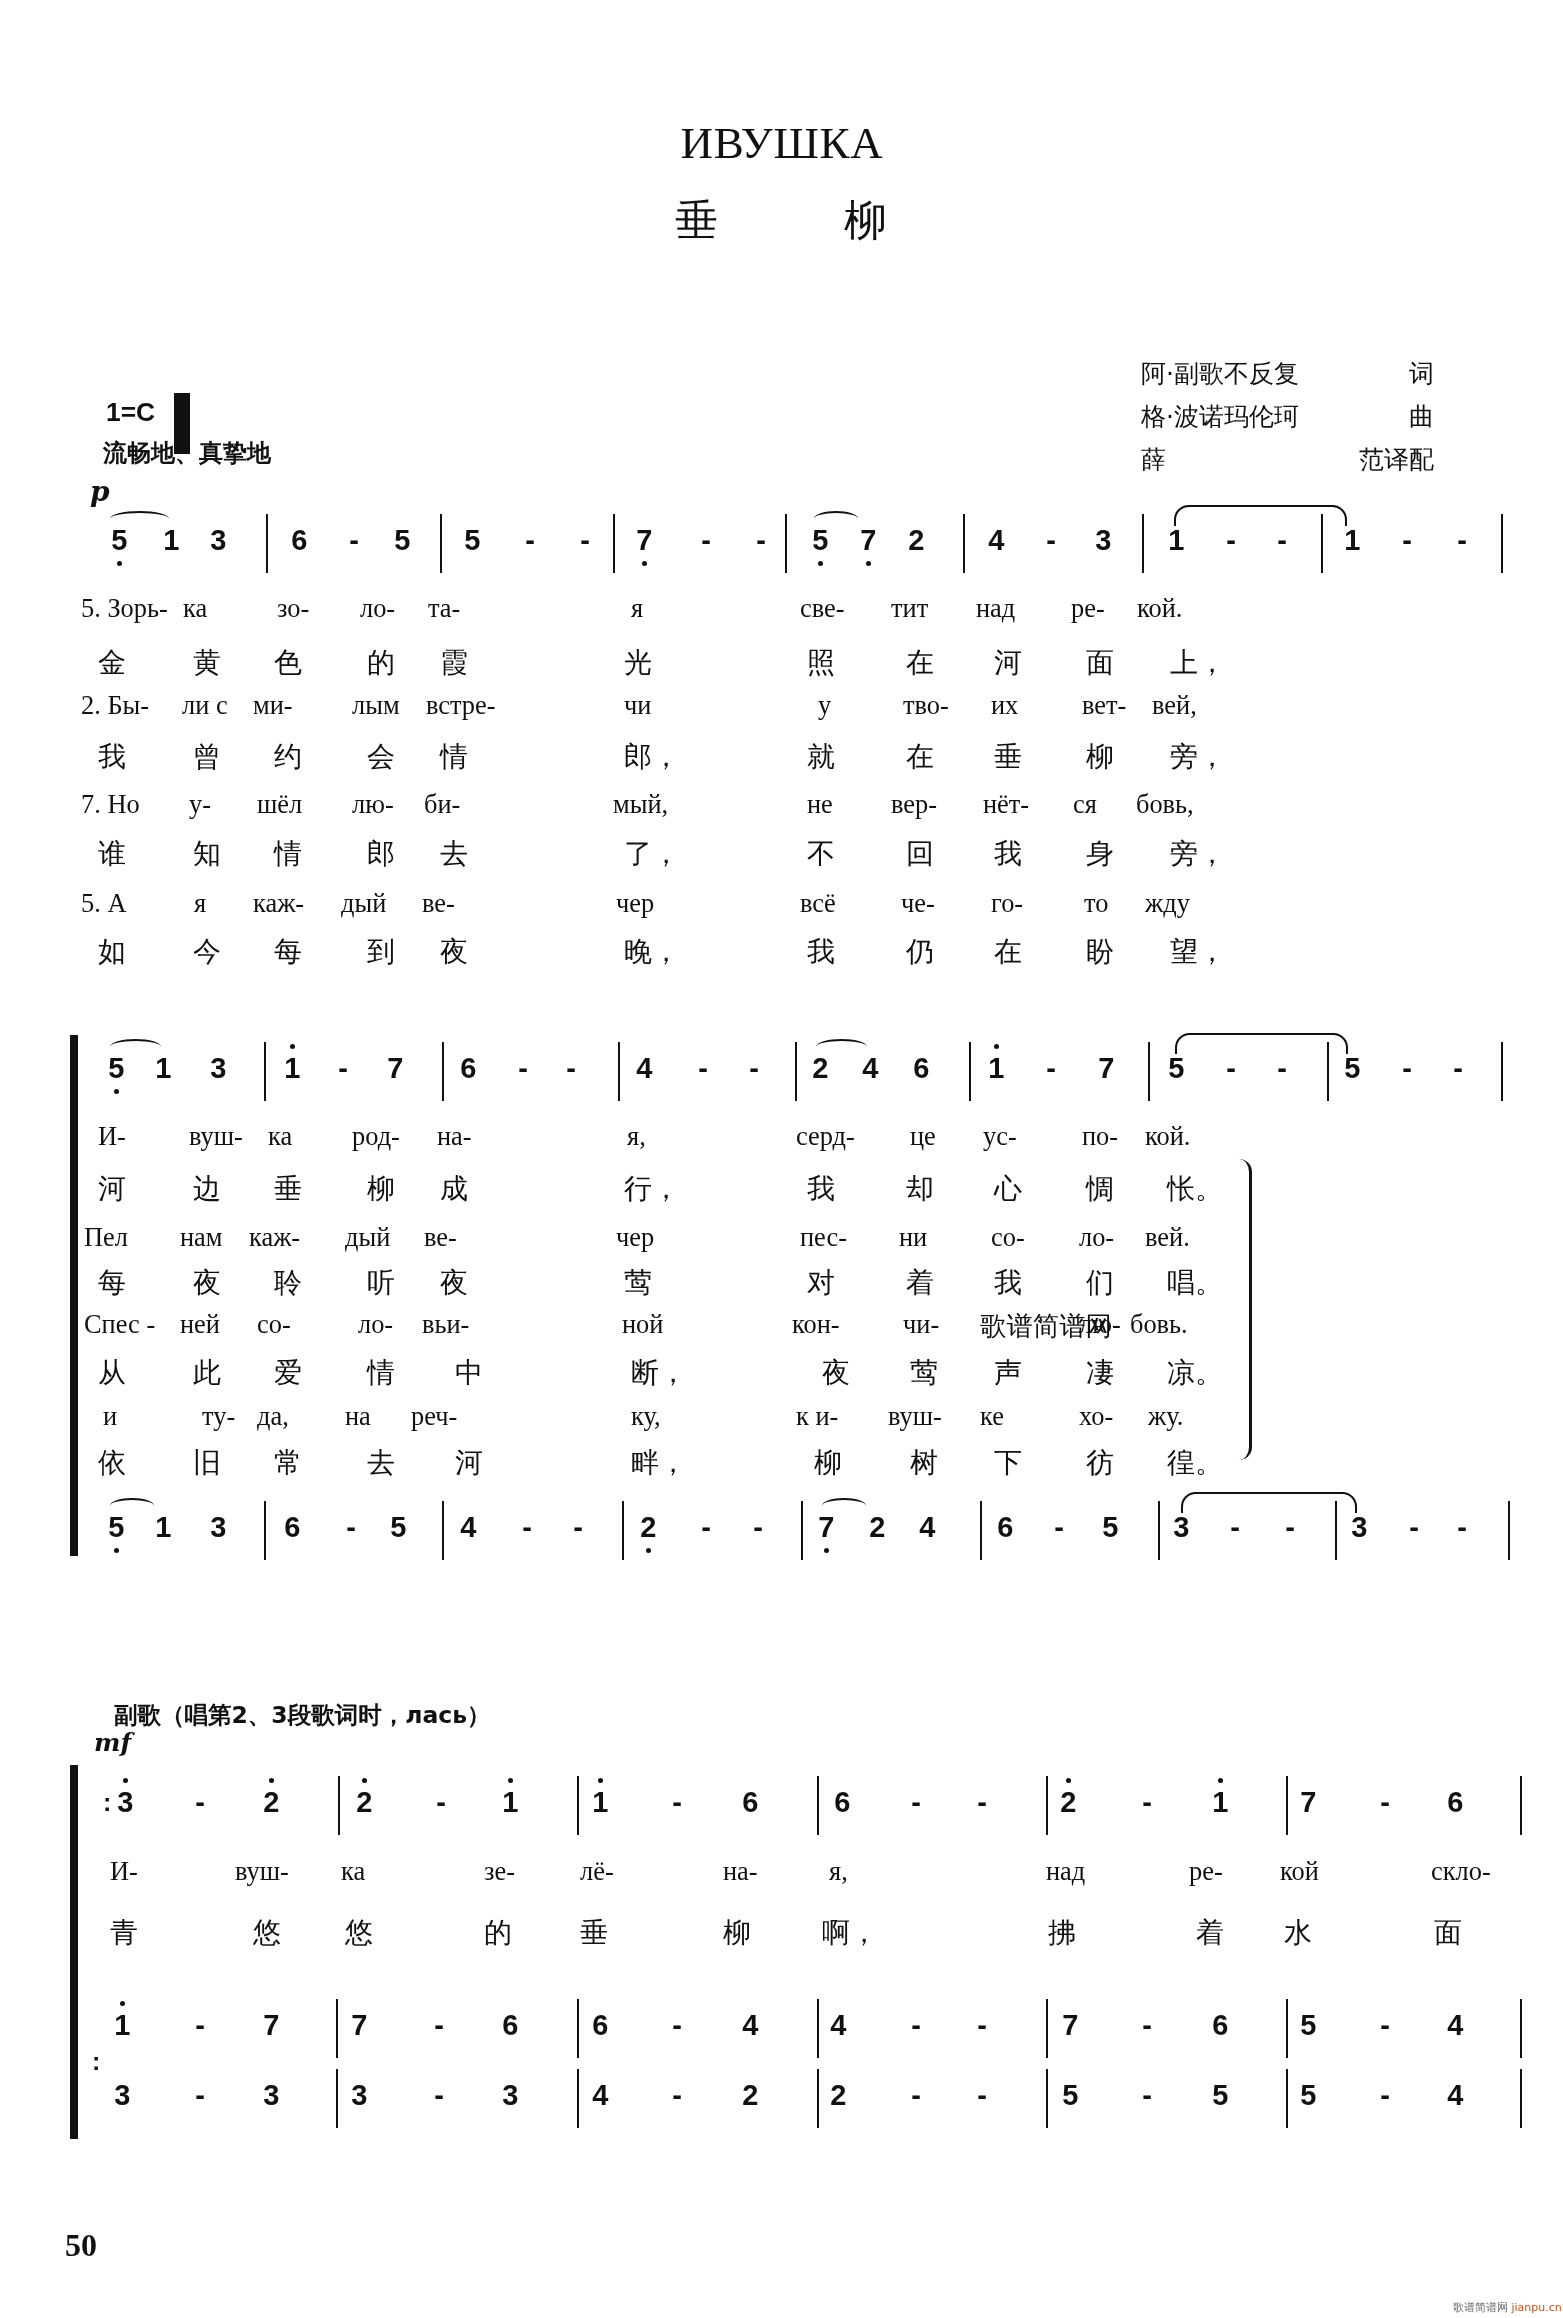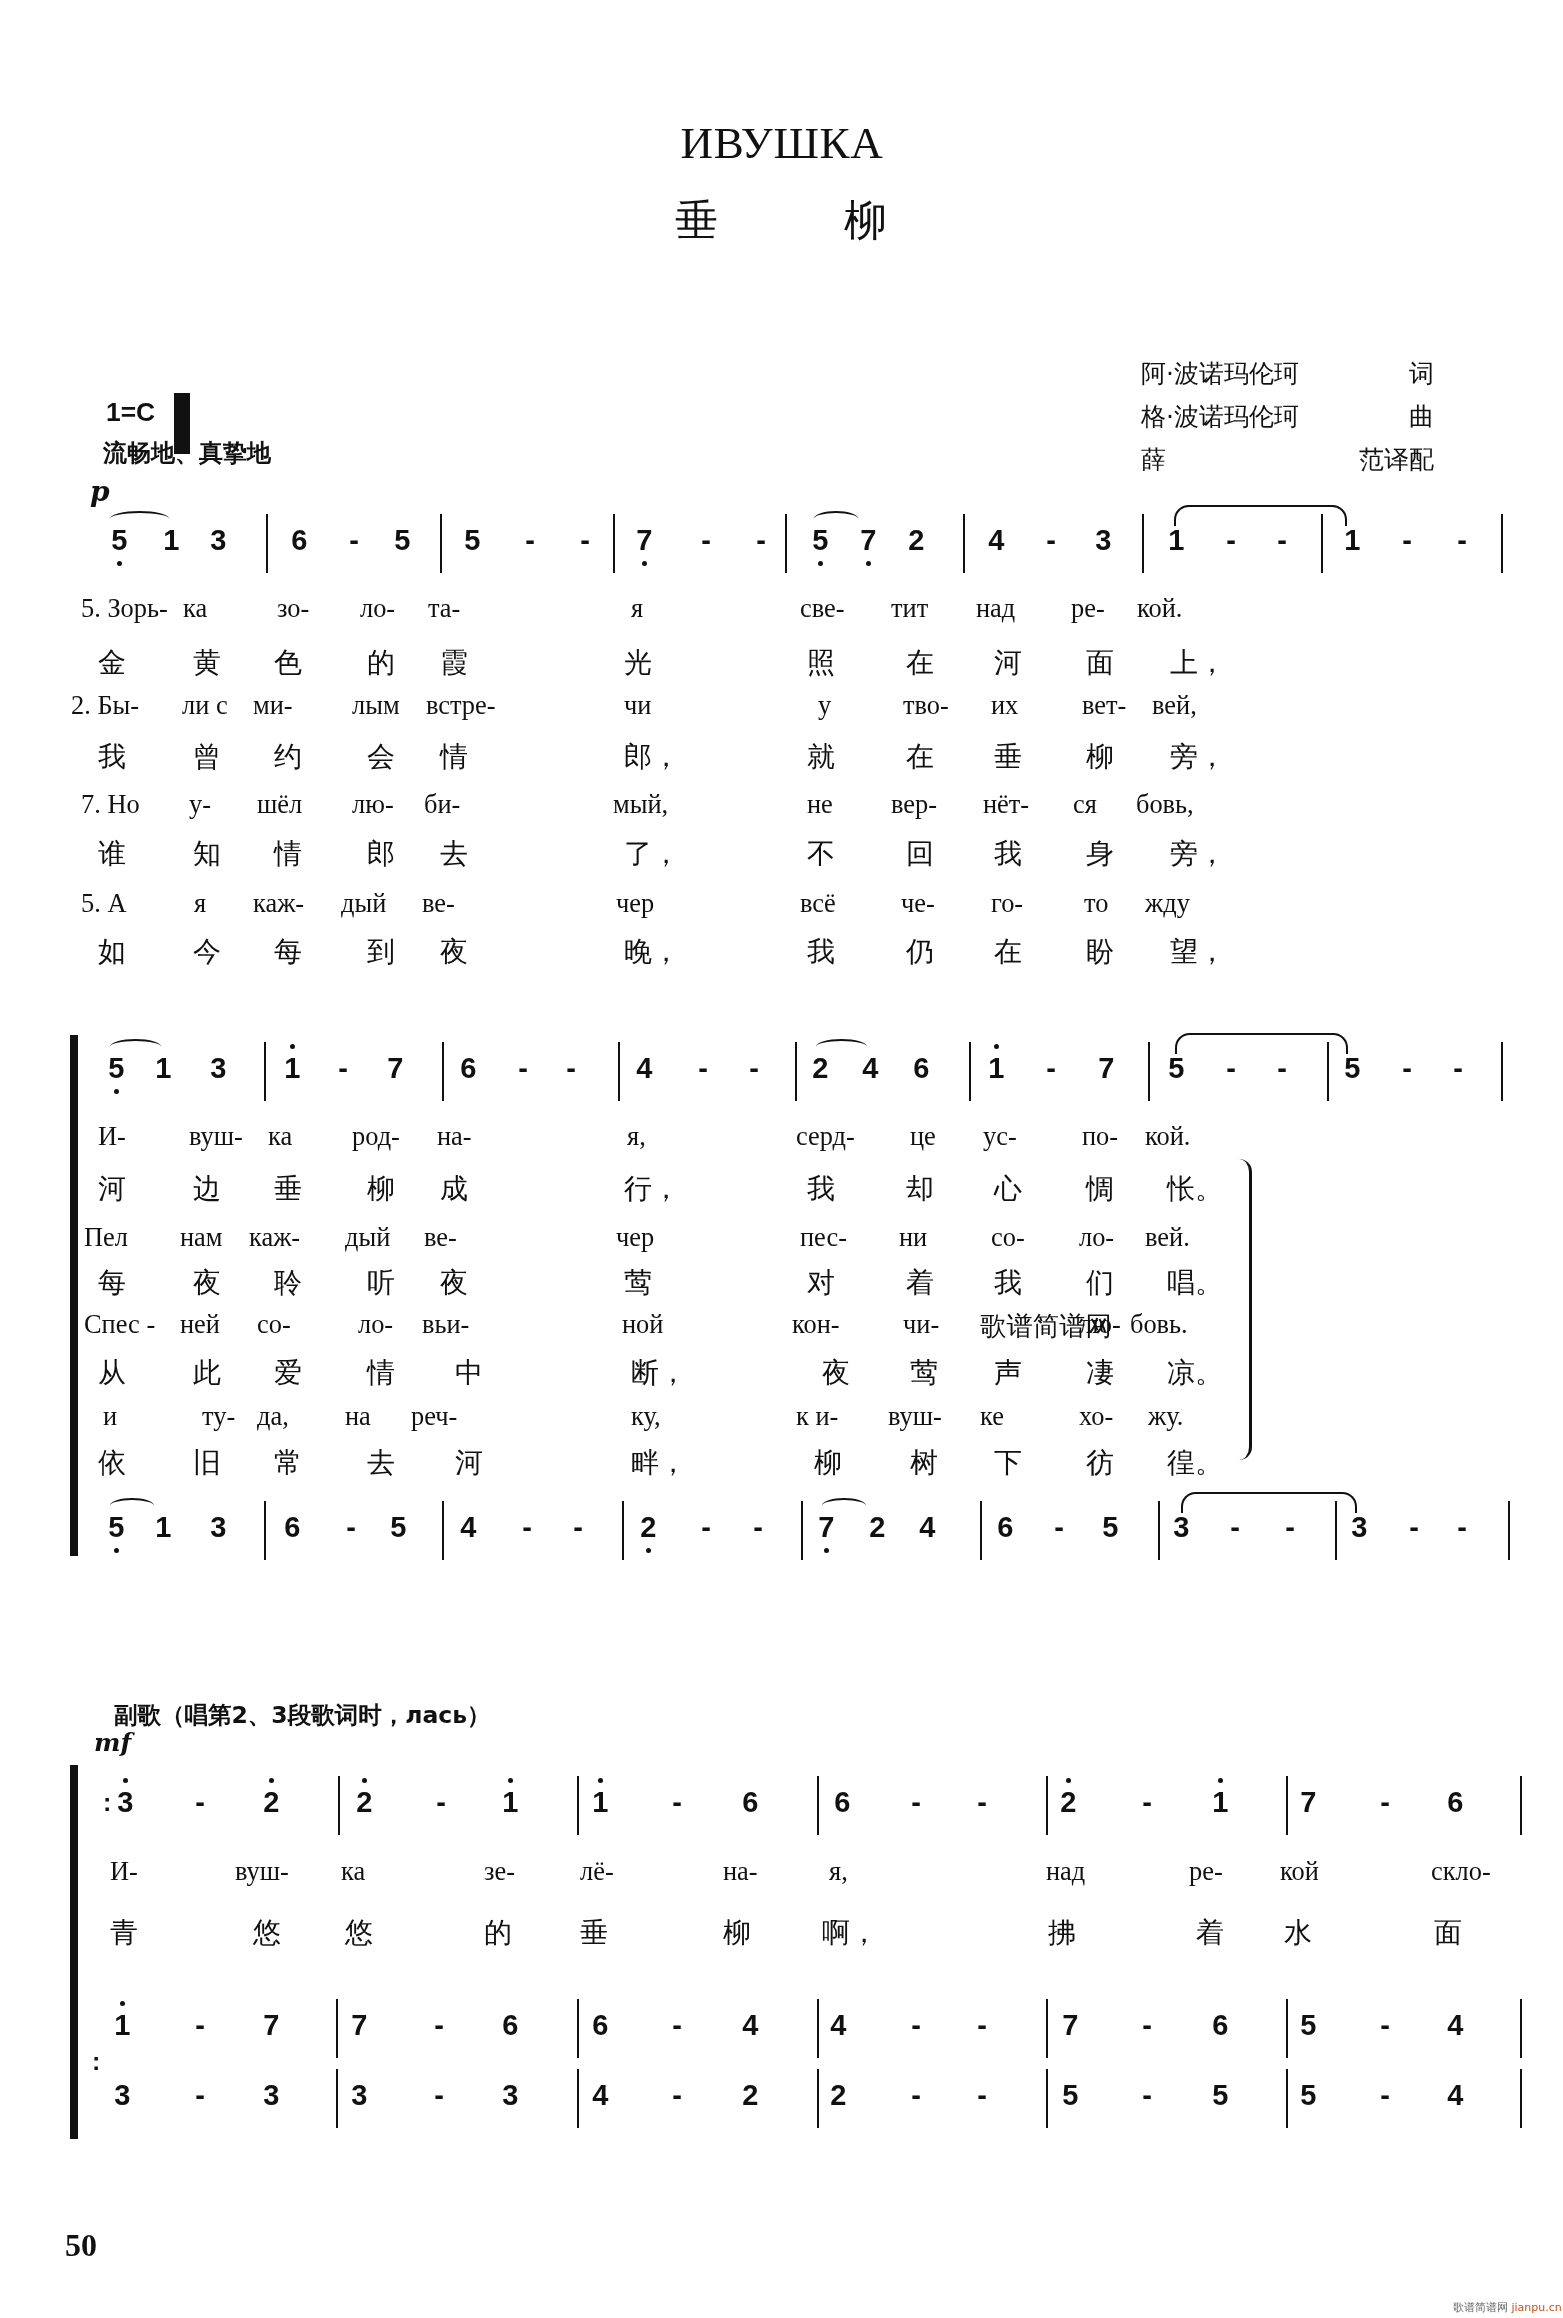--- a/index.html
+++ b/index.html
@@ -34,21 +34,21 @@
 </style>
 </head>
 <body>
 
 <div class="abs title-ru">ИВУШКА</div>
 <div class="abs title-zh" style="left:675px">垂</div>
 <div class="abs title-zh" style="left:844px">柳</div>
 
 <div class="abs credits">
   <div>
-      <span>阿·波诺玛伦珂</span>
+      <span>阿·副歌不反复</span>
       <span>词</span>
     </div>
   <div>
       <span>格·波诺玛伦珂</span>
       <span>曲</span>
     </div>
   <div>
       <span>薛</span>
       <span>范译配</span>
     </div>
@@ -124,21 +124,21 @@
     <span class="lyric zh" style="left:367px">的</span>
     <span class="lyric zh" style="left:440px">霞</span>
     <span class="lyric zh" style="left:624px">光</span>
     <span class="lyric zh" style="left:807px">照</span>
     <span class="lyric zh" style="left:906px">在</span>
     <span class="lyric zh" style="left:994px">河</span>
     <span class="lyric zh" style="left:1086px">面</span>
     <span class="lyric zh" style="left:1170px">上，</span>
   </div>
   <div class="row" style="top:690px">
-    <span class="lyric ru" style="left:71px">2. Бы-</span>
+    <span class="lyric ru" style="left:81px">2. Бы-</span>
     <span class="lyric ru" style="left:182px">ли с</span>
     <span class="lyric ru" style="left:253px">ми-</span>
     <span class="lyric ru" style="left:352px">лым</span>
     <span class="lyric ru" style="left:426px">встре-</span>
     <span class="lyric ru" style="left:624px">чи</span>
     <span class="lyric ru" style="left:818px">у</span>
     <span class="lyric ru" style="left:903px">тво-</span>
     <span class="lyric ru" style="left:991px">их</span>
     <span class="lyric ru" style="left:1082px">вет-</span>
     <span class="lyric ru" style="left:1152px">вей,</span>

